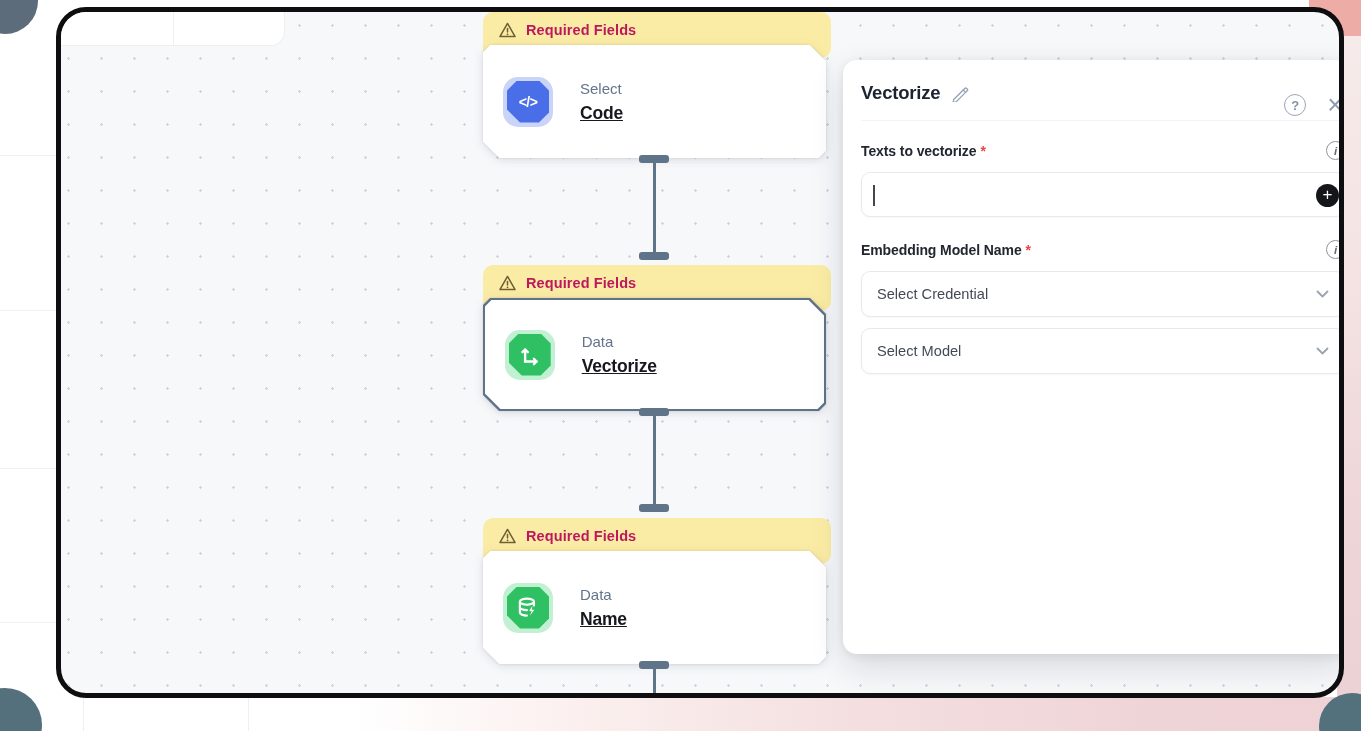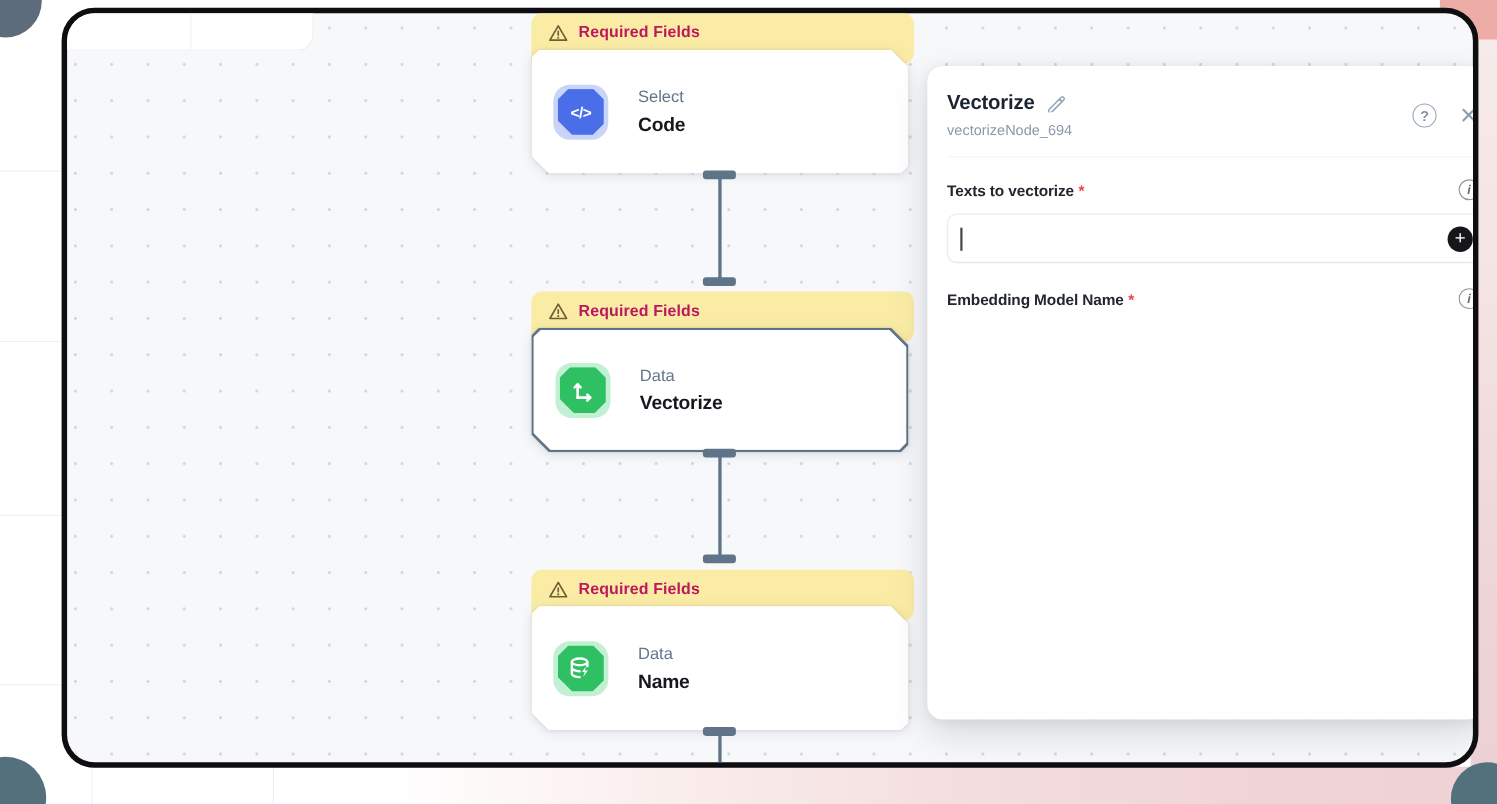--- a/index.html
+++ b/index.html
@@ -61,21 +61,21 @@
   .icon-glow.blue { background:rgba(86,120,234,.32); }
   .icon-glow.green { background:rgba(52,205,108,.30); }
   .squircle { width:42px; height:42px; display:flex; align-items:center; justify-content:center;
     clip-path:polygon(0 10px,10px 0,calc(100% - 10px) 0,100% 10px,100% calc(100% - 10px),
       calc(100% - 10px) 100%,13px 100%,0 calc(100% - 13px)); }
   .squircle.blue { background:#4a6ee8; }
   .squircle.green { background:#2ec062; }
   .code-glyph { color:#fff; font-weight:700; font-size:14px; letter-spacing:-.5px; }
 
   .node-text .cat { font-size:15px; color:#64748b; margin-bottom:6px; }
-  .node-text .ttl { font-size:17.5px; font-weight:700; color:#16181d; letter-spacing:-.2px; }
+  .node-text .ttl { font-size:17.5px; font-weight:700; color:#16181d; letter-spacing:-.2px;text-decoration:underline; }
 
   
   .hbar { position:absolute; left:578px; width:30px; height:8px; border-radius:3px; background:#5f7389; z-index:5; }
   .eline { position:absolute; left:592px; width:2.5px; background:#5f7389; z-index:1; }
 
   
   .panel { position:absolute; left:782px; top:48px; width:506px; height:594px;
     background:#ffffff; border-radius:14px;
     box-shadow:0 12px 34px rgba(15,23,42,.14), 0 2px 10px rgba(15,23,42,.07); }
   .p-header { position:relative; padding:22px 4px 0 18px; }
@@ -235,21 +235,20 @@
         <span class="p-title">Vectorize</span>
         <svg width="18" height="18" viewBox="0 0 20 20" fill="none" stroke="#94a3b8" stroke-width="1.5" stroke-linecap="round" stroke-linejoin="round">
           <path d="M3 17.3 L13.6 6.7 l2.6 2.6 L5.6 19.9 l-3.4.8 Z"></path>
           <path d="M13.6 6.7 l1.8-1.8 c.55-.55 1.45-.55 2 0 l.6.6 c.55.55.55 1.45 0 2 l-1.8 1.8"></path>
         </svg>
       </div>
       <div class="p-actions">
         <div class="help-circ">?</div>
         <div class="close-x">×</div>
       </div>
-      <div class="p-subtitle">vectorizeNode_694</div>
       <div class="p-divider"></div>
     </div>
 
     <div class="p-body">
       <div class="f-row">
         <div class="f-label">
           <span>Texts to vectorize</span><span class="req">*</span>
         </div>
         <div class="info-circ">i</div>
       </div>
@@ -257,15 +256,27 @@
         <div class="caret"></div>
         <div class="add-btn">+</div>
       </div>
 
       <div class="f-row gap22">
         <div class="f-label">
           <span>Embedding Model Name</span><span class="req">*</span>
         </div>
         <div class="info-circ">i</div>
       </div>
+      <div class="select-box">
+        <span>Select Credential</span>
+        <svg width="13" height="8" viewBox="0 0 13 8" fill="none" stroke="#9ca3af" stroke-width="1.8" stroke-linecap="round" stroke-linejoin="round">
+          <path d="M1.5 1.5 L6.5 6.5 L11.5 1.5"></path>
+        </svg>
+      </div>
+      <div class="select-box" style="margin-top:11px">
+        <span>Select Model</span>
+        <svg width="13" height="8" viewBox="0 0 13 8" fill="none" stroke="#9ca3af" stroke-width="1.8" stroke-linecap="round" stroke-linejoin="round">
+          <path d="M1.5 1.5 L6.5 6.5 L11.5 1.5"></path>
+        </svg>
+      </div>
     </div>
   </div>
 </div>
 
 </body></html>

